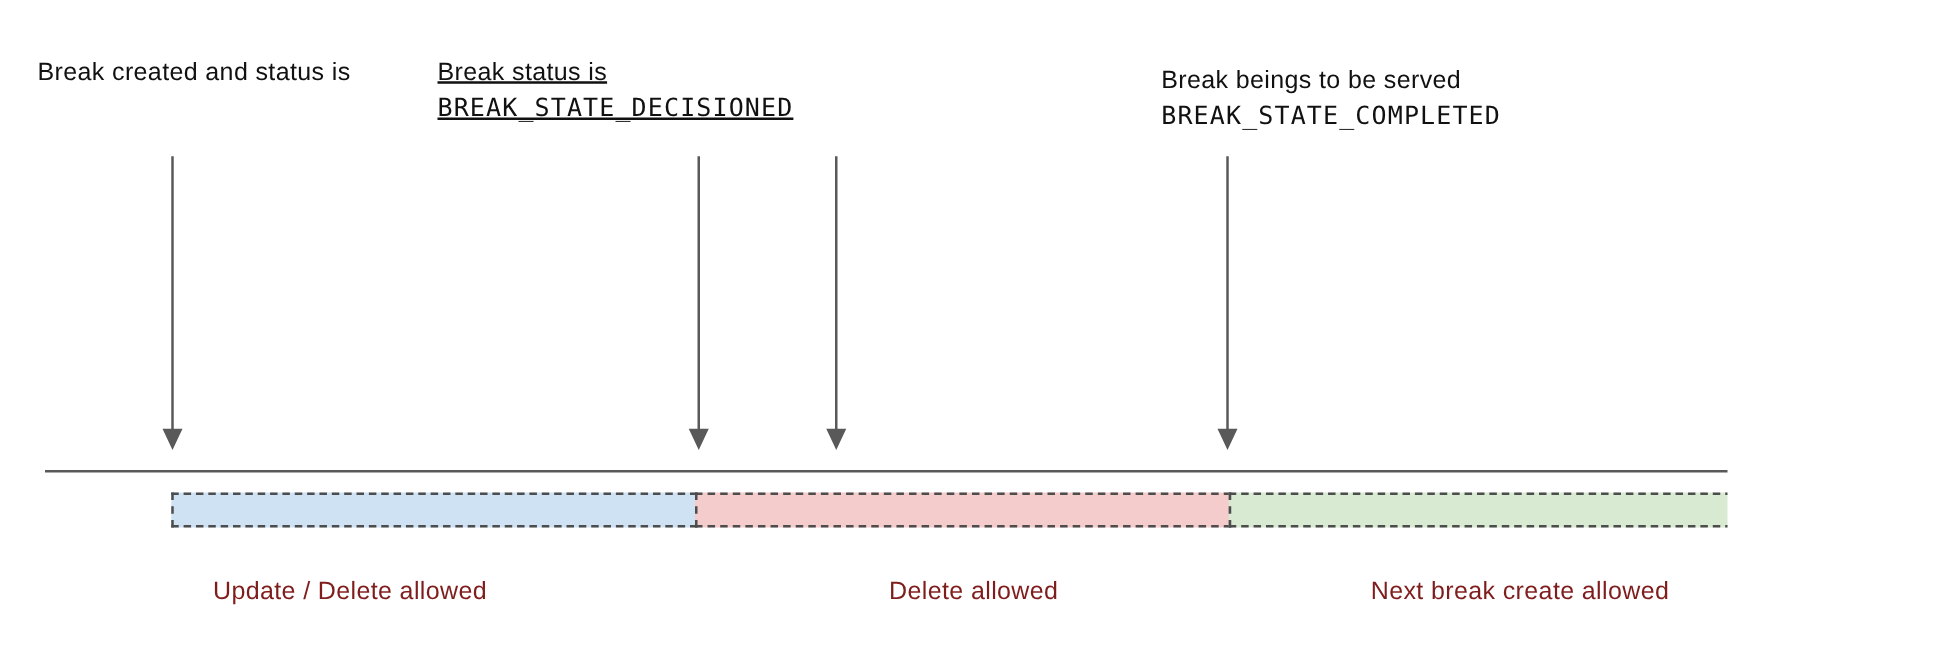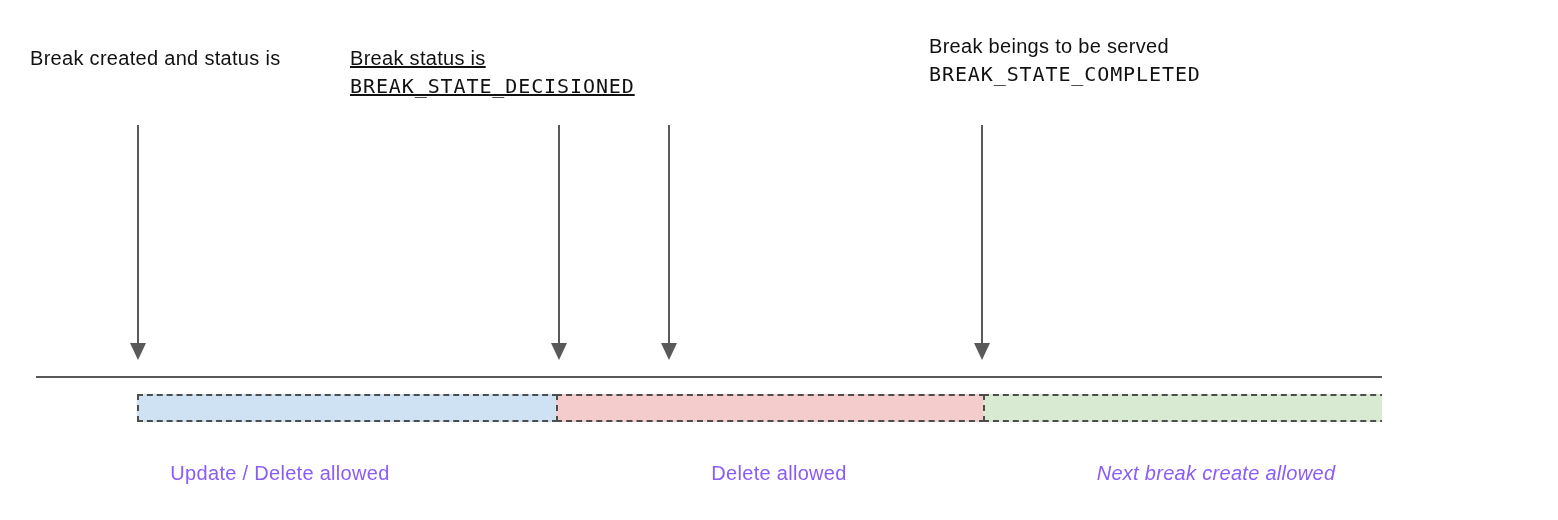--- a/index.html
+++ b/index.html
@@ -91,29 +91,29 @@
   .seg-2 { left: 556px; width: 429px; }
   .seg-3 { left: 983px; width: 423px; }
   .segment-label {
     position: absolute;
     top: 460px;
     transform: translateX(-50%);
     font-size: 20px;
     line-height: 26px;
     letter-spacing: 0.3px;
     white-space: nowrap;
-    color: #8b5cf6;
+    color: #7f1d1d;
   }
   .lbl-1 { left: 280px; }
   .lbl-2 { left: 779px; }
-  .lbl-3 { left: 1216px; font-style: italic; }
+  .lbl-3 { left: 1216px; }
   .ann-1 { left: 30px;  top: 44px; }
   .ann-2 { left: 350px; top: 44px; text-decoration: underline; }
   .ann-3 { left: 671px; top: 44px; }
-  .ann-4 { left: 929px; top: 32px; }
+  .ann-4 { left: 929px; top: 50px; }
   .arr-1 { left: 138px; }
   .arr-2 { left: 559px; }
   .arr-3 { left: 669px; }
   .arr-4 { left: 982px; }
 </style>
 </head>
 <body>
 
 <div class="canvas">
 

